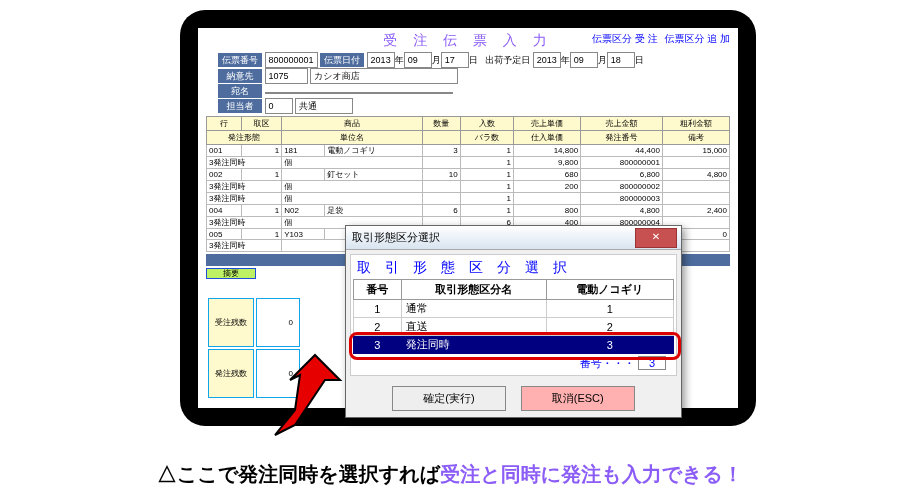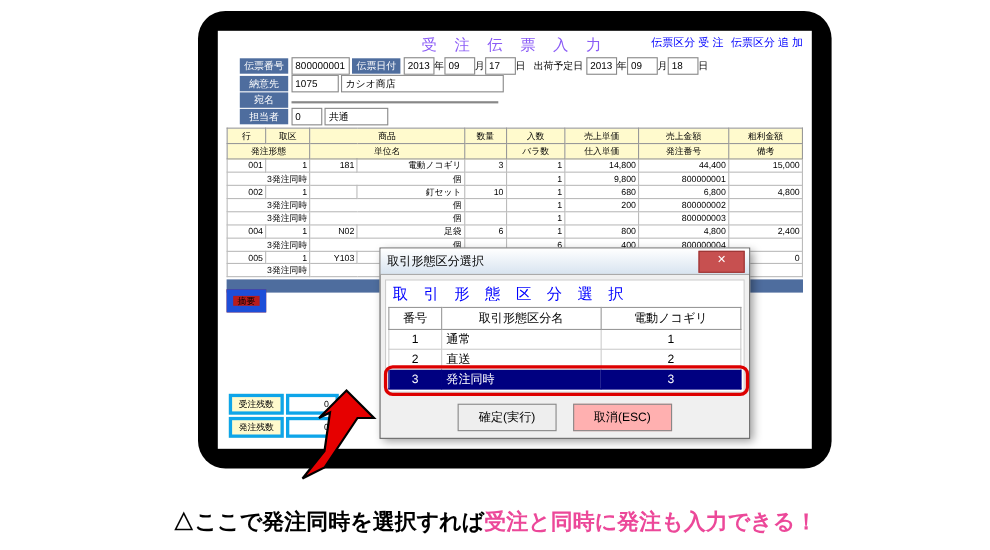--- a/index.html
+++ b/index.html
@@ -8,47 +8,47 @@
 .topbar{position:absolute;right:8px;top:4px;color:#00f;font-size:10px}
 .topbar span{margin-left:4px}
 .topbar b{color:#00f;font-weight:normal}
 .title{text-align:center;color:#8b5cf6;font-size:14px;letter-spacing:6px;padding-top:4px}
 .hdr{margin:2px 20px;font-size:9px;line-height:14px}
 .hdr .lbl{background:#4e6d9e;color:#fff;padding:0 2px;display:inline-block;min-width:40px;text-align:center}
 .hdr .box{border:1px solid #888;display:inline-block;padding:0 3px;min-width:20px;background:#fff}
 table.grid{border-collapse:collapse;margin:2px 8px;width:524px;font-size:8px}
 table.grid th{background:#fffacd;border:1px solid #999;padding:1px 2px;font-weight:normal}
 table.grid td{border:1px solid #bbb;padding:0 2px;text-align:right;height:10px}
-table.grid td.l{text-align:right}
+table.grid td.l{text-align:left}
 .summary{position:absolute;bottom:8px;left:8px}
-.summary td{background:#fffacd;border:3px solid #0ea5e9;padding:1px 6px;font-size:8px}
+.summary td{background:#fffacd;border:1px solid #0ea5e9;padding:18px 6px;font-size:8px}
 .summary td.v{background:#fff;text-align:right;min-width:30px}
 .bar{background:#4e6d9e;height:12px;margin:2px 8px}
 
 .dialog{position:absolute;left:345px;top:225px;width:335px;background:#f0f0f0;border:1px solid #666;box-shadow:3px 3px 8px rgba(0,0,0,.4);font-size:11px}
 .dlg-title{background:linear-gradient(#fff,#d8e4f0);padding:4px 6px;border-bottom:1px solid #aaa;position:relative}
 .dlg-close{position:absolute;right:4px;top:2px;background:#c75050;color:#fff;width:40px;height:18px;text-align:center;line-height:16px;border:1px solid #933;font-size:10px}
 .dlg-body{background:#fff;margin:4px;padding:2px;border:1px solid #ccc}
 .dlg-hdr{color:#00f;font-size:14px;letter-spacing:14px;padding:2px 4px}
 .dlg-tbl{width:100%;border-collapse:collapse;font-size:11px}
-.dlg-tbl th{border:1px solid #999;background:#fff;padding:2px;font-weight:normal}
+.dlg-tbl th{border:1px solid #999;background:#fff;padding:2px;font-weight:bold}
 .dlg-tbl td{border:1px solid #ccc;padding:1px 4px}
 .dlg-tbl tr.sel{background:#000080;color:#fff}
 .dlg-tbl tr.sel td{border-color:#000080}
 .redbox{position:absolute;border:3px solid #d00;border-radius:8px;left:349px;top:332px;width:326px;height:22px;pointer-events:none}
 .dlg-foot{padding:6px;text-align:center}
-.dlg-foot button{padding:4px 18px;margin:0 6px;font-size:11px;border:1px solid #888;background:#eee}
+.dlg-foot button{padding:4px 30px;margin:0 6px;font-size:11px;border:1px solid #888;background:#eee}
 .dlg-foot button.cancel{background:#ffb0b0}
 .dlg-num{text-align:right;padding:2px 8px;color:#00f;font-size:11px}
 
 .arrow{position:absolute;left:245px;top:345px;width:100px;height:100px;pointer-events:none}
 .arrow svg{width:100%;height:100%}
 
 .caption{position:absolute;bottom:12px;left:0;right:0;text-align:center;font-size:20px;font-weight:bold;color:#000;text-shadow:0 0 2px #fff,-1px -1px 0 #fff,1px -1px 0 #fff,-1px 1px 0 #fff,1px 1px 0 #fff}
-.caption .y{color:#ec4899}
+.caption .y{color:#8b5cf6}
 </style>
 </head>
 <body>
 
 <div class="monitor">
  <div class="screen">
   <div class="topbar">
    <span>伝票区分</span>
    <b>受 注</b>
    <span>伝票区分</span>
@@ -180,21 +180,21 @@
             <td colspan="2" class="l"></td>
             <td></td>
             <td></td>
             <td></td>
             <td></td>
             <td></td>
           </tr>
         </tbody>
   </table>
   <div class="bar"></div>
-  <div style="margin:0 8px;font-size:8px"><span style="background:#b91c1c;padding:0 4px;border:6px solid #1d4ed8">摘要</span></div>
+  <div style="margin:0 8px;font-size:8px"><span style="background:#bef264;padding:0 16px;border:1px solid #1d4ed8">摘要</span></div>
   <table class="summary">
    <tbody>
           <tr>
             <td>受注残数</td>
             <td class="v">0</td>
           </tr>
    <tr>
             <td>発注残数</td>
             <td class="v">0</td>
           </tr>
@@ -229,20 +229,24 @@
             <td>直送</td>
             <td style="text-align:center">2</td>
           </tr>
           <tr class="sel">
             <td style="text-align:center">3</td>
             <td>発注同時</td>
             <td style="text-align:center">3</td>
           </tr>
         </tbody>
   </table>
+  <div class="dlg-num">
+   <span>番号・・・</span>
+   <span style="border:1px solid #888;padding:0 10px">3</span>
+  </div>
  </div>
  <div class="dlg-foot">
   <button>確定(実行)</button>
   <button class="cancel">取消(ESC)</button>
  </div>
 </div>
 
 <div class="redbox"></div>
 
 <div class="arrow">

